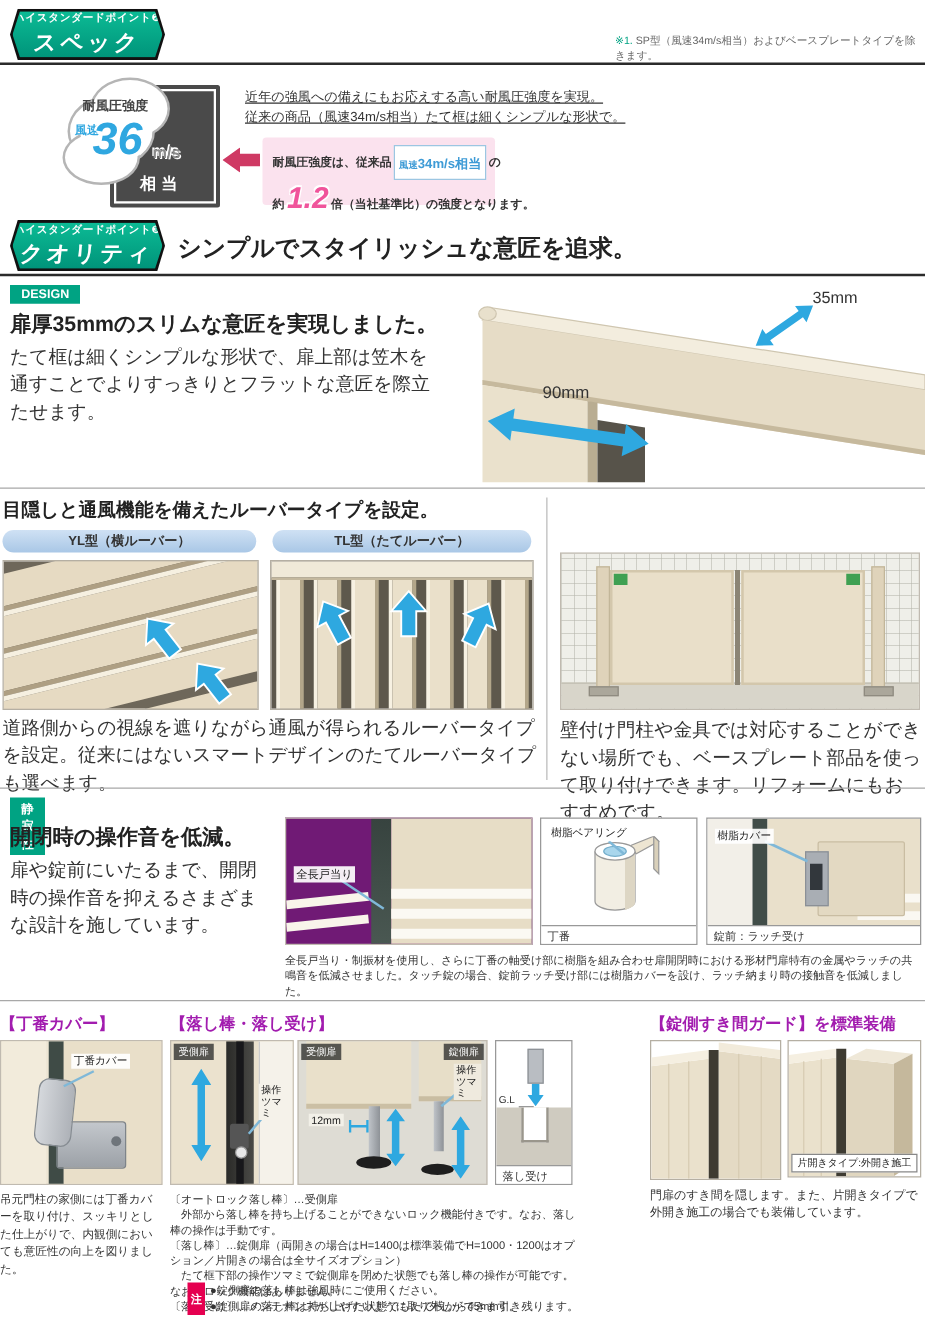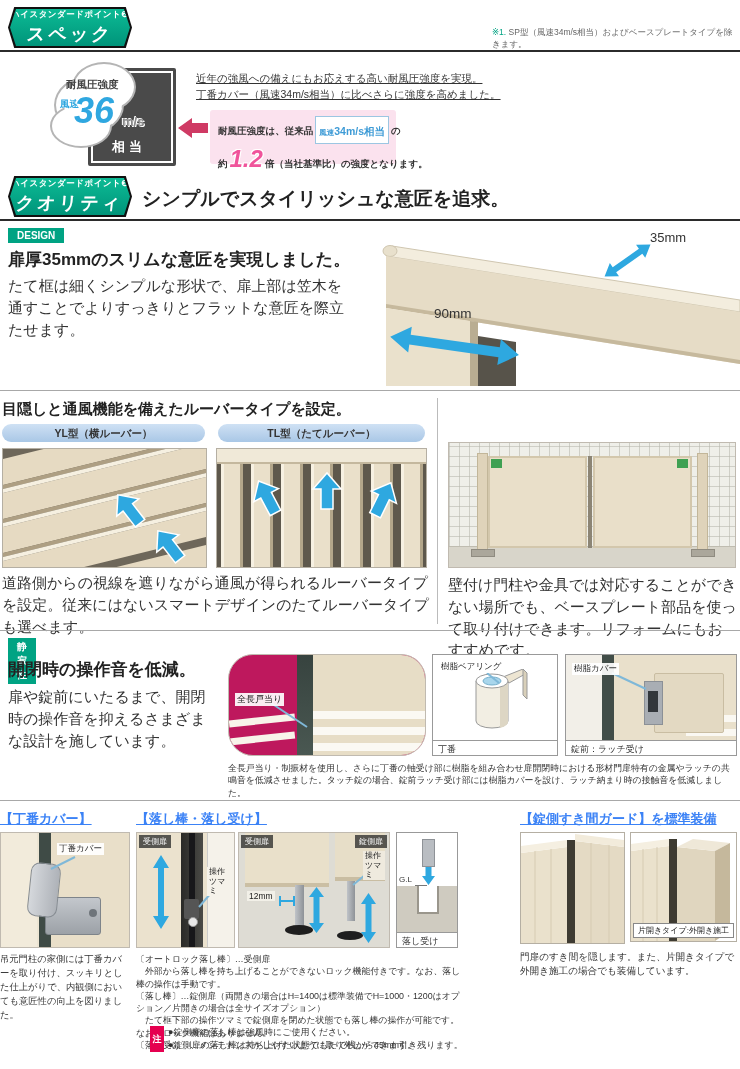--- a/index.html
+++ b/index.html
@@ -14,21 +14,21 @@
   .hex{clip-path:polygon(5% 0,95% 0,100% 50%,95% 100%,5% 100%,0 50%);background:#111;}
   .hex-in{position:absolute;inset:2px;clip-path:polygon(5% 0,95% 0,100% 50%,95% 100%,5% 100%,0 50%);
           background:linear-gradient(180deg,#0cbb95,#00947a);display:flex;flex-direction:column;
           align-items:center;justify-content:center;}
   .hex-top{font-size:8.5px;font-weight:700;color:#fff;letter-spacing:0.5px;}
   .hex-name{font-size:18px;font-weight:700;color:#fff;letter-spacing:3px;transform:skewX(-6deg);margin-top:1px;}
   
   .h19{font-size:19px;font-weight:700;color:#222;}
   .h17{font-size:17px;font-weight:700;color:#222;}
   .h15{font-size:15px;font-weight:700;color:#222;line-height:1.25;}
-  .h13{font-size:13px;font-weight:700;color:#3b82f6;text-decoration:underline;}
+  .h13{font-size:13px;font-weight:700;color:#a21caf;}
   .mark{font-size:10px;color:#00a383;font-weight:700;}
   .note{font-size:8.5px;color:#666;}
   .note .nm{color:#00a383;}
   .t10{font-size:10.5px;line-height:1.55;color:#333;}
   .cap{font-size:15px;line-height:1.45;color:#333;}
   .cap9{font-size:8.9px;line-height:1.38;color:#333;}
   .gtag{background:#00a383;color:#fff;font-size:10px;font-weight:700;padding:2px 9px;display:inline-block;}
   
   .wsq{position:absolute;background:#4a4a4a;border:3px solid #4a4a4a;box-shadow:inset 0 0 0 2px #fff;border-radius:2px;}
   .cloud{position:absolute;background:#fff;border:2px solid #b5b5b5;border-radius:50%;}
@@ -82,21 +82,21 @@
     <div class="cloudf" style="left:14px;top:16px;width:58px;height:52px;"></div>
     <div class="b" style="left:16px;top:16px;font-size:10.5px;font-weight:700;color:#444;">耐風圧強度</div>
     <div class="b" style="left:10px;top:36px;font-size:9.5px;font-weight:700;color:#2fa7e0;">風速</div>
     <div class="b" style="left:24px;top:28px;font-size:36px;font-weight:800;font-style:italic;color:#2fa7e0;text-shadow:2px 0 0 #fff,-2px 0 0 #fff,0 2px 0 #fff,0 -2px 0 #fff;">36</div>
     <div class="b" style="left:72px;top:52px;font-size:13px;font-weight:700;color:#8a8a8a;text-shadow:1px 1px 0 #fff,-1px -1px 0 #fff;">m/s</div>
     <div class="b" style="left:38px;top:76px;width:82px;text-align:center;font-size:13px;font-weight:700;color:#fff;letter-spacing:4px;">相当</div>
   </div>
 
   <div class="b t10" style="left:196px;top:70px;width:420px;text-decoration:underline;">
     <div>近年の強風への備えにもお応えする高い耐風圧強度を実現。</div>
-    <div>丁番カバー（風速34m/s相当）に比べさらに強度を高めました。</div>
+    <div>従来の商品（風速34m/s相当）たて框は細くシンプルな形状で。</div>
   </div>
 
   <svg class="b" style="left:178px;top:118px;" width="30" height="20" viewBox="0 0 30 20">
     <path d="M0 10 L14 0 V5 H30 V15 H14 V20 Z" fill="#cf3a64"></path>
   </svg>
   <div class="b pink" style="left:210px;top:110px;width:186px;height:54px;padding:6px 8px;box-sizing:border-box;">
     <div style="white-space:nowrap;">
       <span class="pk-lead">耐風圧強度は、従来品</span><span class="pk-box"><span class="sm">風速</span><span class="lg">34m/s相当</span></span><span class="pk-lead">の</span>
     </div>
     <div style="margin-top:1px;white-space:nowrap;">
@@ -238,21 +238,21 @@
   <div class="b cap" style="left:448px;top:574px;width:290px;">壁付け門柱や金具では対応することができない場所でも、ベースプレート部品を使って取り付けできます。リフォームにもおすすめです。</div>
 
   <div class="b hr" style="left:0;top:630px;width:740px;"></div>
 
   <div class="b">
       <span class="gtag b" style="left:8px;top:638px;">静寂性</span>
     </div>
   <div class="b h17" style="left:8px;top:658px;">開閉時の操作音を低減。</div>
   <div class="b cap" style="left:8px;top:686px;width:212px;">扉や錠前にいたるまで、開閉時の操作音を抑えるさまざまな設計を施しています。</div>
 
-  <div class="b ph" style="left:228px;top:654px;width:198px;height:102px;background:#be185d;border-radius:25px;">
+  <div class="b ph" style="left:228px;top:654px;width:198px;height:102px;background:#701a75;">
     <div class="b" style="left:68px;top:0;width:16px;height:102px;background:linear-gradient(180deg,#37433f,#4a5852);"></div>
     <div class="b" style="left:84px;top:0;width:114px;height:102px;background:#e7ddc6;"></div>
     <div class="b" style="left:84px;top:56px;width:114px;height:8px;background:#fbf9f3;"></div>
     <div class="b" style="left:84px;top:72px;width:114px;height:8px;background:#fbf9f3;"></div>
     <div class="b" style="left:84px;top:88px;width:114px;height:8px;background:#fbf9f3;"></div>
     <div class="b" style="left:0;top:62px;width:66px;height:7px;background:#f8f4ea;transform:rotate(-6deg);"></div>
     <div class="b" style="left:0;top:80px;width:66px;height:7px;background:#f8f4ea;transform:rotate(-6deg);"></div>
     <svg class="leader" style="left:40px;top:46px;" width="40" height="28">
         <line x1="2" y1="2" x2="38" y2="26" stroke="#7fb8d8" stroke-width="2"></line>
       </svg>

